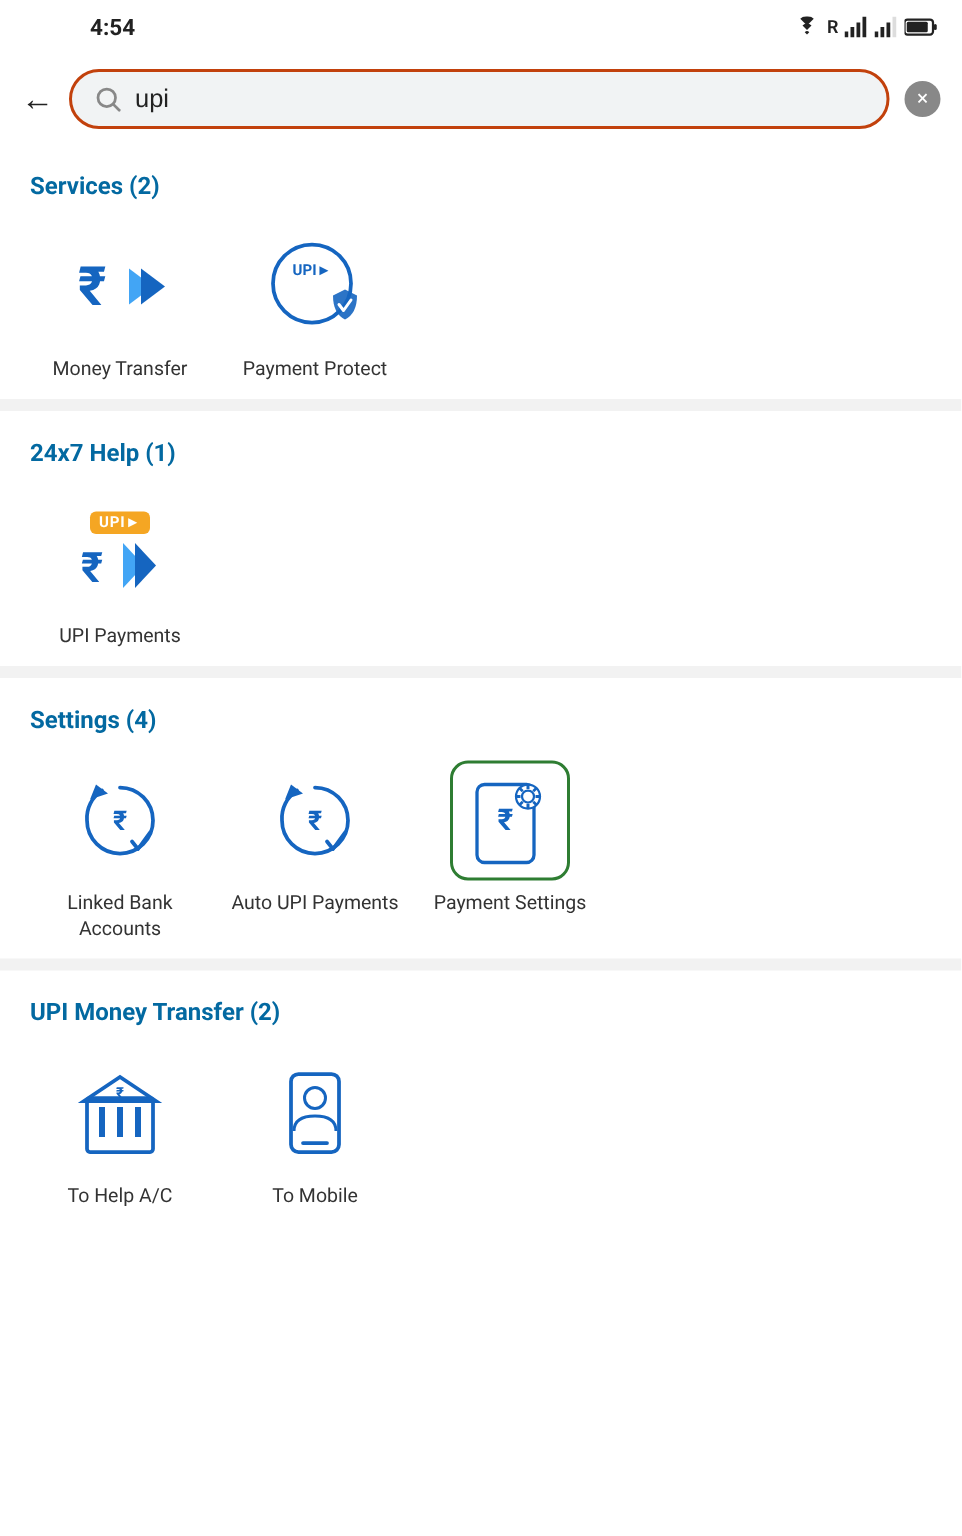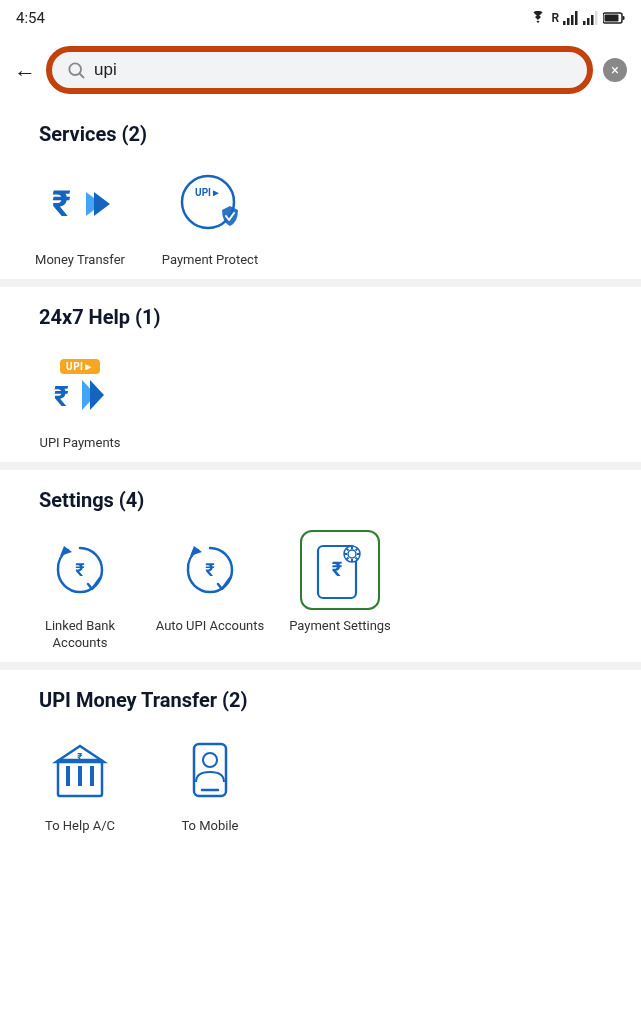--- a/index.html
+++ b/index.html
@@ -16,21 +16,21 @@
     .status-bar {
       height: 36px;
       background: #fff;
       display: flex;
       align-items: center;
       justify-content: space-between;
       padding: 0 16px;
       font-size: 14px;
       font-weight: 500;
     }
-    .status-bar-left { font-size: 15px; font-weight: 400; }
+    .status-bar-left { font-size: 15px; font-weight: 700; margin-left: 44px; }
     .status-bar-right { display: flex; align-items: center; gap: 4px; font-size: 12px; }
 
     
     .search-area {
       background: #fff;
       padding: 10px 14px;
       display: flex;
       align-items: center;
       gap: 10px;
     }
@@ -39,21 +39,21 @@
       color: #222;
       cursor: pointer;
       flex-shrink: 0;
     }
     .search-box {
       flex: 1;
       display: flex;
       align-items: center;
       background: #f1f3f4;
       border-radius: 28px;
-      border: 6px solid #c2410c;
+      border: 2px solid #c2410c;
       padding: 8px 14px;
       gap: 8px;
     }
     .search-icon-svg { color: #888; flex-shrink: 0; }
     .search-input {
       border: none;
       background: transparent;
       font-size: 17px;
       outline: none;
       flex: 1;
@@ -71,25 +71,24 @@
       font-size: 14px;
       cursor: pointer;
       flex-shrink: 0;
     }
 
     
     .section {
       padding: 18px 20px 10px 20px;
     }
     .section-title {
-      font-size: 20px;
+      font-size: 16px;
       font-weight: 700;
-      color: #0f172a;
+      color: #0369a1;
       margin-bottom: 18px;
-      margin-left: 19px;
     }
 
     
     .icon-grid {
       display: flex;
       flex-wrap: wrap;
       gap: 10px;
     }
     .icon-item {
       display: flex;
@@ -296,21 +295,21 @@
 
           <path d="M32,8 A22,22 0 1,1 10,30 A22,22 0 0,1 20,10" fill="none" stroke="#1565c0" stroke-width="2.5" stroke-linecap="round"></path>
           <polygon points="16,6 24,12 12,16" fill="#1565c0"></polygon>
 
           <text x="32" y="36" text-anchor="middle" font-size="18" font-weight="700" fill="#1565c0">₹</text>
 
           <polyline points="40,44 44,49 52,38" fill="none" stroke="#1565c0" stroke-width="2.5" stroke-linecap="round" stroke-linejoin="round"></polyline>
         </svg>
       </div>
       <span class="icon-label">Auto UPI
-Accounts</span>
+Payments</span>
     </div>
 
     <div class="icon-item selected">
       <div class="icon-box">
         <svg width="64" height="60" viewBox="0 0 64 60">
 
           <rect x="10" y="6" width="38" height="52" rx="5" ry="5" fill="none" stroke="#1565c0" stroke-width="2.2"></rect>
 
           <text x="29" y="36" text-anchor="middle" font-size="20" font-weight="700" fill="#1565c0">₹</text>
 

